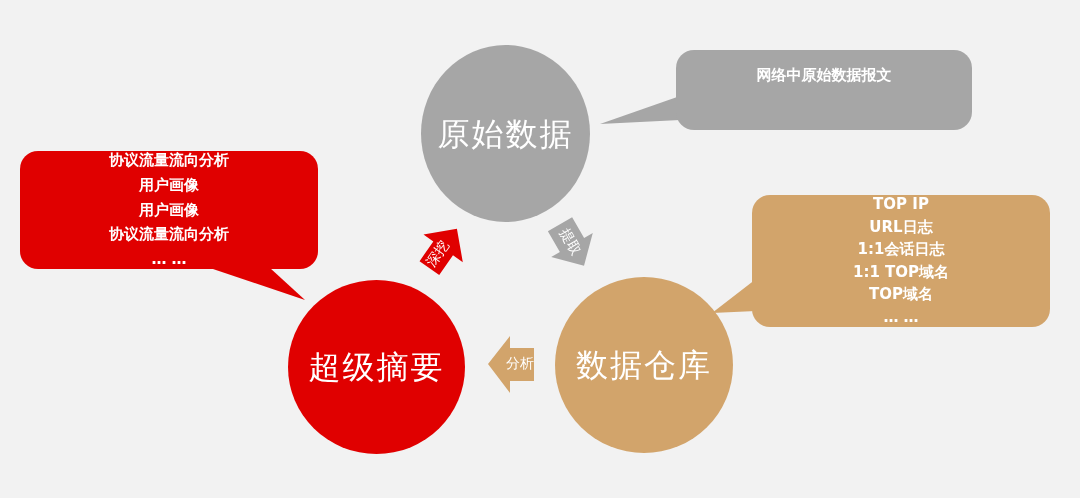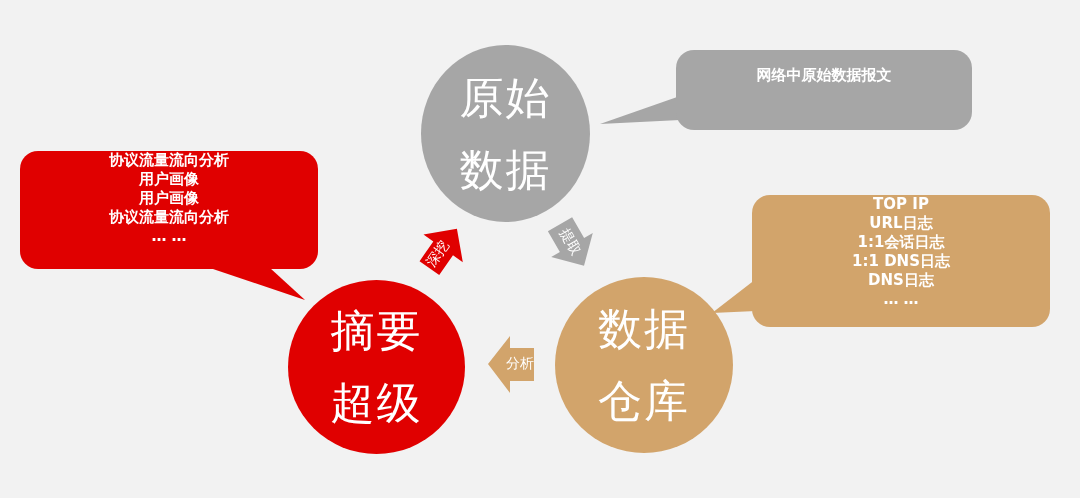--- a/index.html
+++ b/index.html
@@ -1,22 +1,22 @@
 <!DOCTYPE html>
 <html><head>
 <meta charset="utf-8">
 <style>
   html, body { margin:0; padding:0; }
   body { width:1080px; height:498px; background:#f2f2f2; position:relative; overflow:hidden;
          font-family:"DejaVu Sans", "Liberation Sans", sans-serif; }
-  .circle { position:absolute; border-radius:50%; display:flex; flex-direction:column;
-            align-items:center; justify-content:center; color:#fff; font-size:44px; line-height:1; }
+  .circle { position:absolute; border-radius:50%; display:flex; flex-direction:row;
+            align-items:center; justify-content:center; color:#fff; font-size:32px; line-height:1; }
   .circle span { display:block; margin:14px 0; letter-spacing:2px; }
   .bubble { position:absolute; border-radius:18px; color:#fff; font-weight:bold; text-align:center;
-            display:flex; flex-direction:column; align-items:center; justify-content:flex-start; }
+            display:flex; flex-direction:column; align-items:center; justify-content:space-between; }
   .bubble span { display:block; line-height:19px; font-size:15px; }
   svg.tails { position:absolute; left:0; top:0; width:1080px; height:498px; }
   .arrow-label { position:absolute; color:#fff; font-size:14px; }
 </style>
 </head>
 <body>
 
 <svg class="tails" viewBox="0 0 1080 498">
 
   <polygon points="600,124 680,96 680,120" fill="#a6a6a6"></polygon>
@@ -51,28 +51,28 @@
 
 <div class="circle" style="left:555px;top:277px;width:178px;height:176px;background:#d2a46b;">
   <span>数据</span>
   <span>仓库</span>
 </div>
 
 <div class="bubble" style="left:752px;top:195px;width:298px;height:132px;background:#d2a46b;">
   <span>TOP IP</span>
   <span>URL日志</span>
   <span>1:1会话日志</span>
-  <span>1:1 DNS日志</span>
-  <span>DNS日志</span>
+  <span>1:1 TOP域名</span>
+  <span>TOP域名</span>
   <span>… …</span>
 </div>
 
 <div class="circle" style="left:288px;top:280px;width:177px;height:174px;background:#e00000;">
+  <span>超级</span>
   <span>摘要</span>
-  <span>超级</span>
 </div>
 
 <div class="bubble" style="left:20px;top:151px;width:298px;height:118px;background:#e00000;">
   <span>协议流量流向分析</span>
   <span>用户画像</span>
   <span>用户画像</span>
   <span>协议流量流向分析</span>
   <span>… …</span>
 </div>
 

